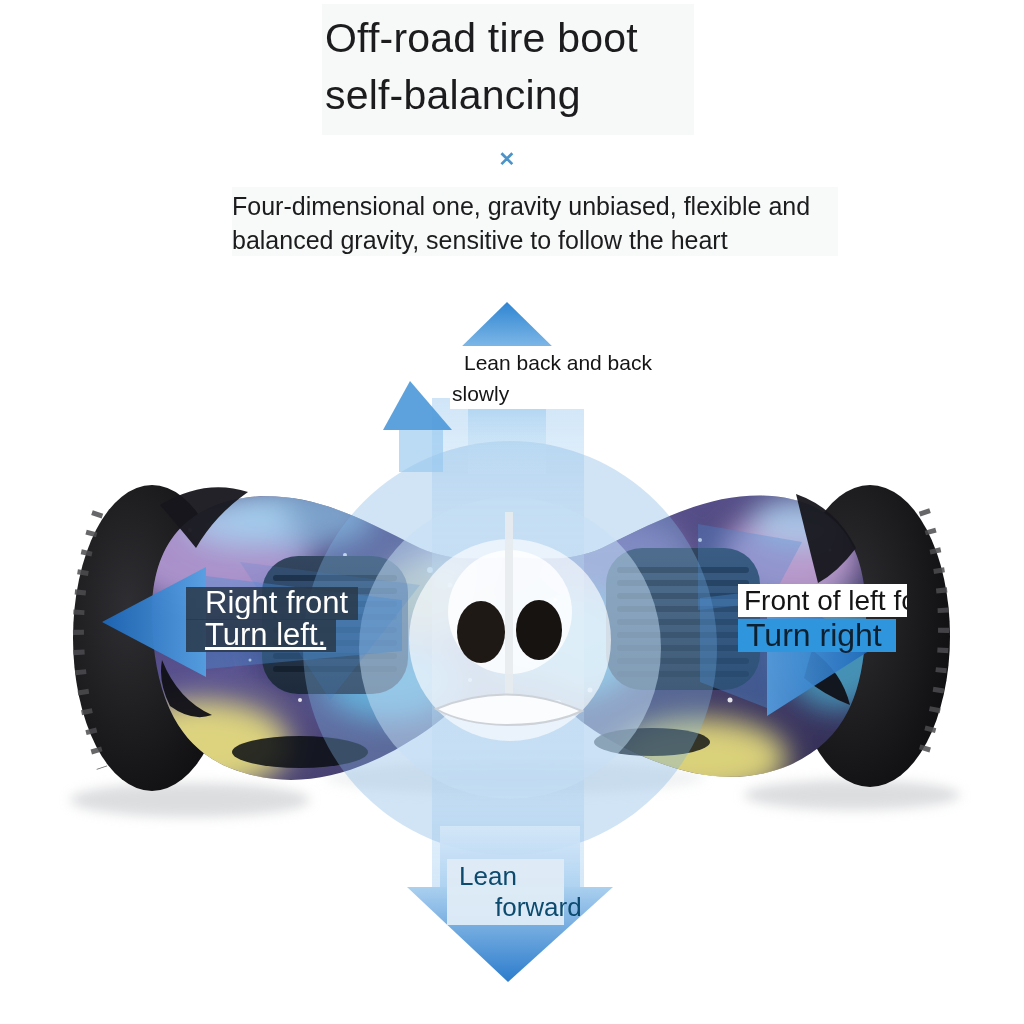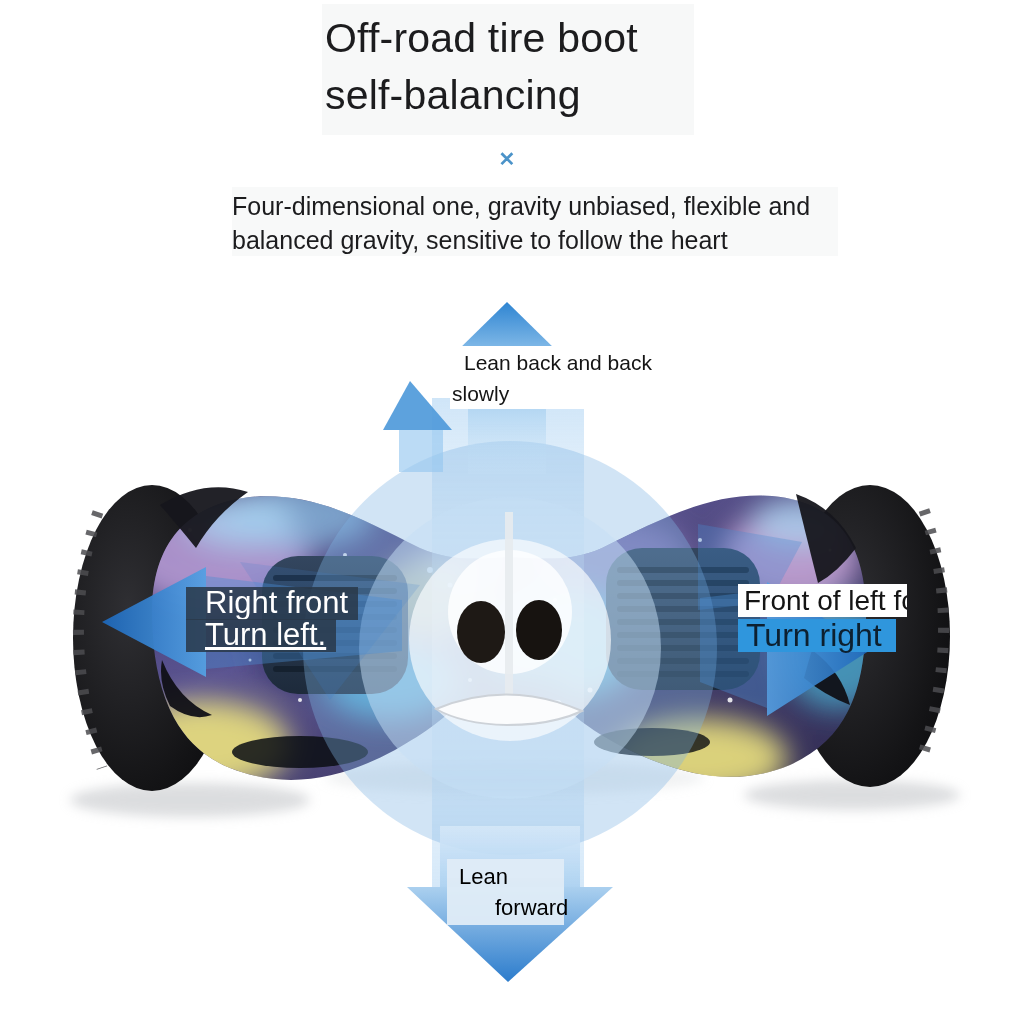--- a/index.html
+++ b/index.html
@@ -20,21 +20,21 @@
   
   .up-box{left:450px;top:346px;width:307px;height:63px;background:#ffffff;color:#151515;font-size:21px;line-height:31px;}
   .up-box .l1{padding-left:14px;padding-top:1px;}
   .up-box .l2{padding-left:2px;}
   .dark-box{background:rgba(43,58,75,0.87);color:#ffffff;font-size:31px;line-height:30px;padding:1px 10px 2px 19px;white-space:nowrap;}
   .lf1{left:186px;top:587px;}
   .lf2{left:186px;top:619px;text-decoration:underline;}
   .rt1{left:738px;top:584px;width:169px;height:33px;background:#ffffff;color:#141414;font-size:28px;line-height:33px;
        padding-left:6px;overflow:hidden;white-space:nowrap;box-sizing:border-box;}
   .rt2{left:738px;top:619px;background:#2f96dd;color:#0d2030;font-size:32px;line-height:30px;padding:1px 14px 2px 8px;white-space:nowrap;}
-  .down-box{left:447px;top:859px;width:117px;height:66px;background:rgba(223,236,247,0.95);color:#000000;font-size:22px;line-height:31px;}
+  .down-box{left:447px;top:859px;width:117px;height:66px;background:rgba(223,236,247,0.95);color:#0c4a6e;font-size:26px;line-height:31px;}
   .down-box .l1{padding-left:12px;padding-top:2px;}
   .down-box .l2{padding-left:4px;margin-left:44px;}
 </style>
 </head>
 <body>
 
 <div class="stage">
 
   <div class="abs title-panel"></div>
   <div class="abs title-text">

